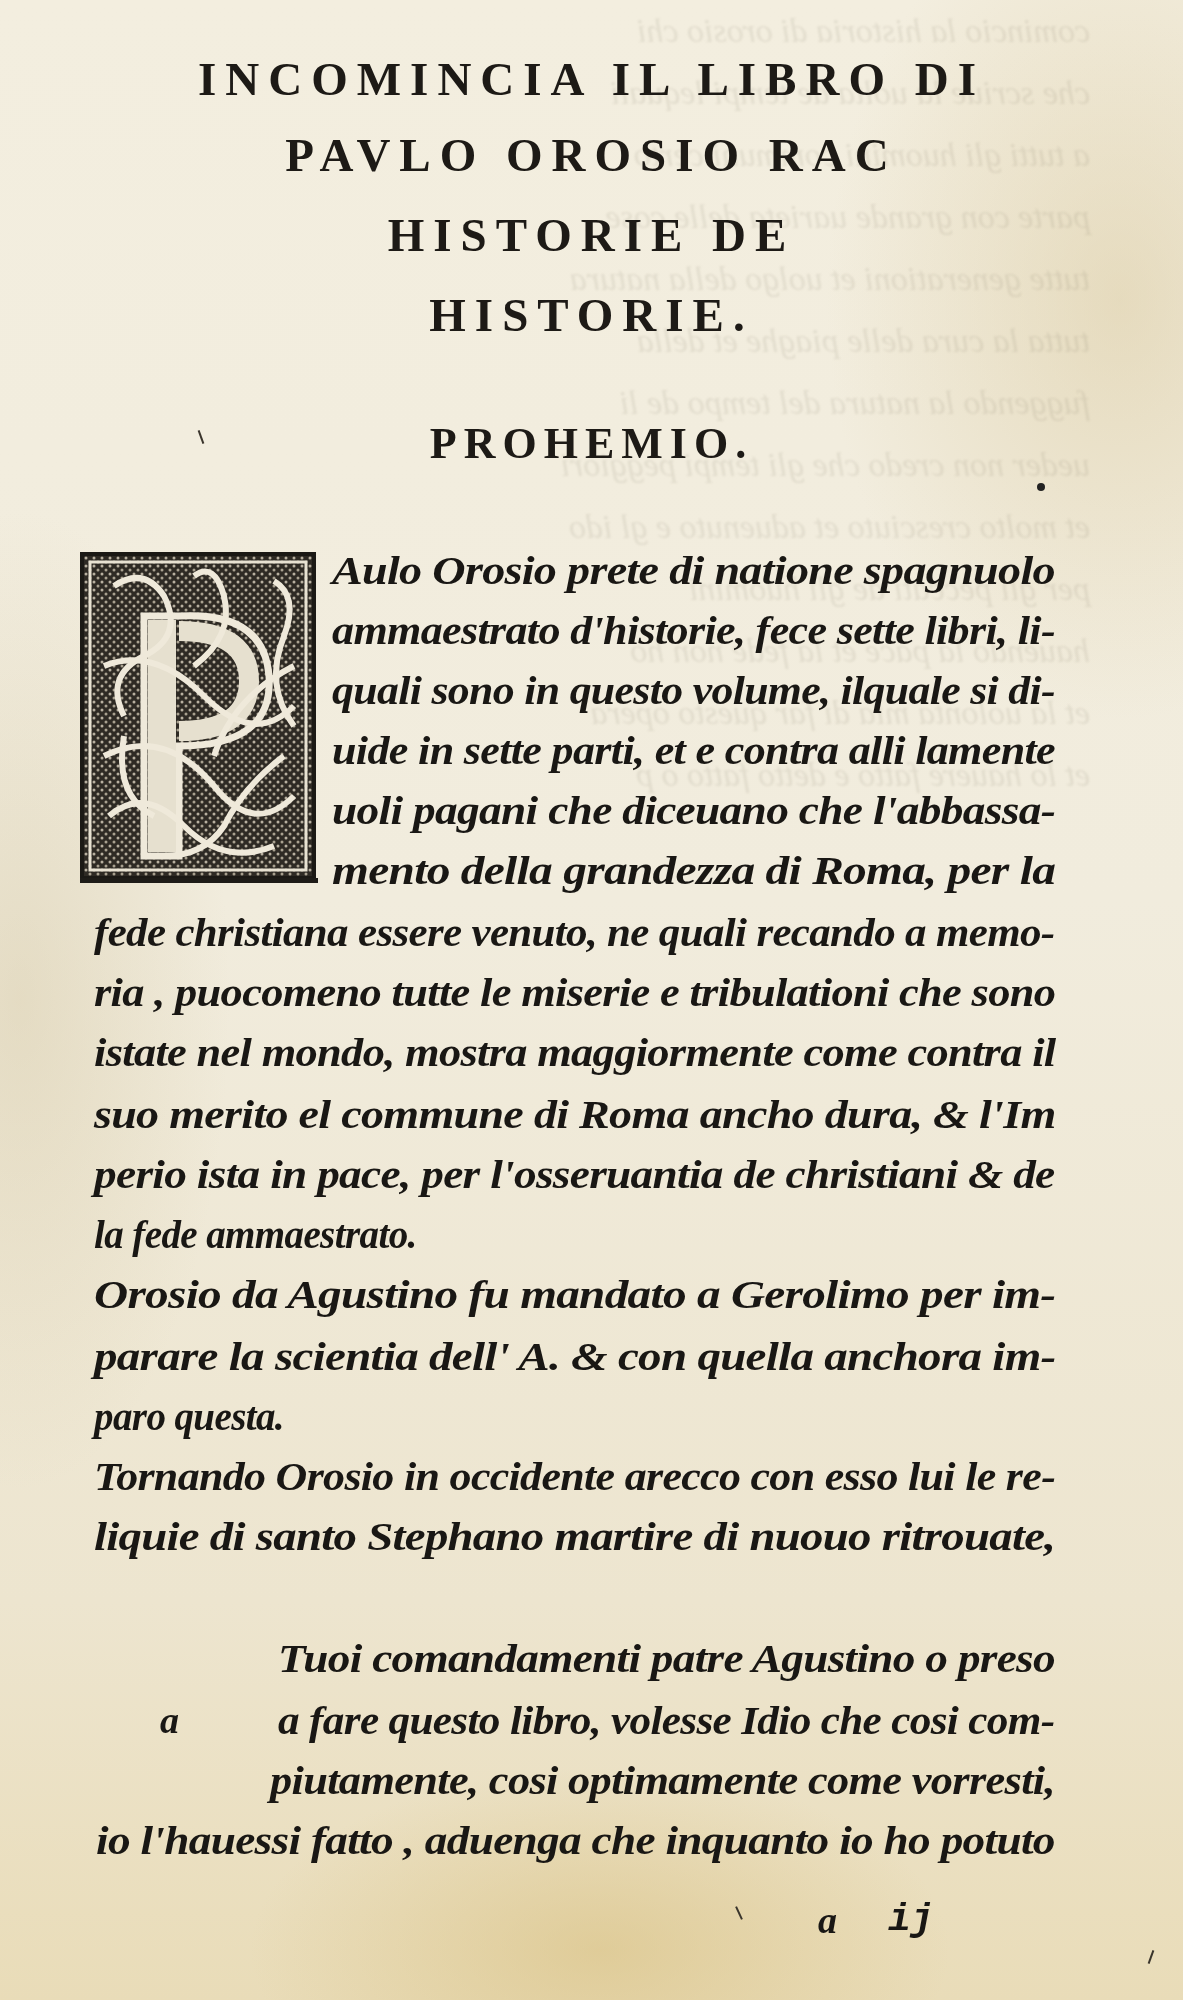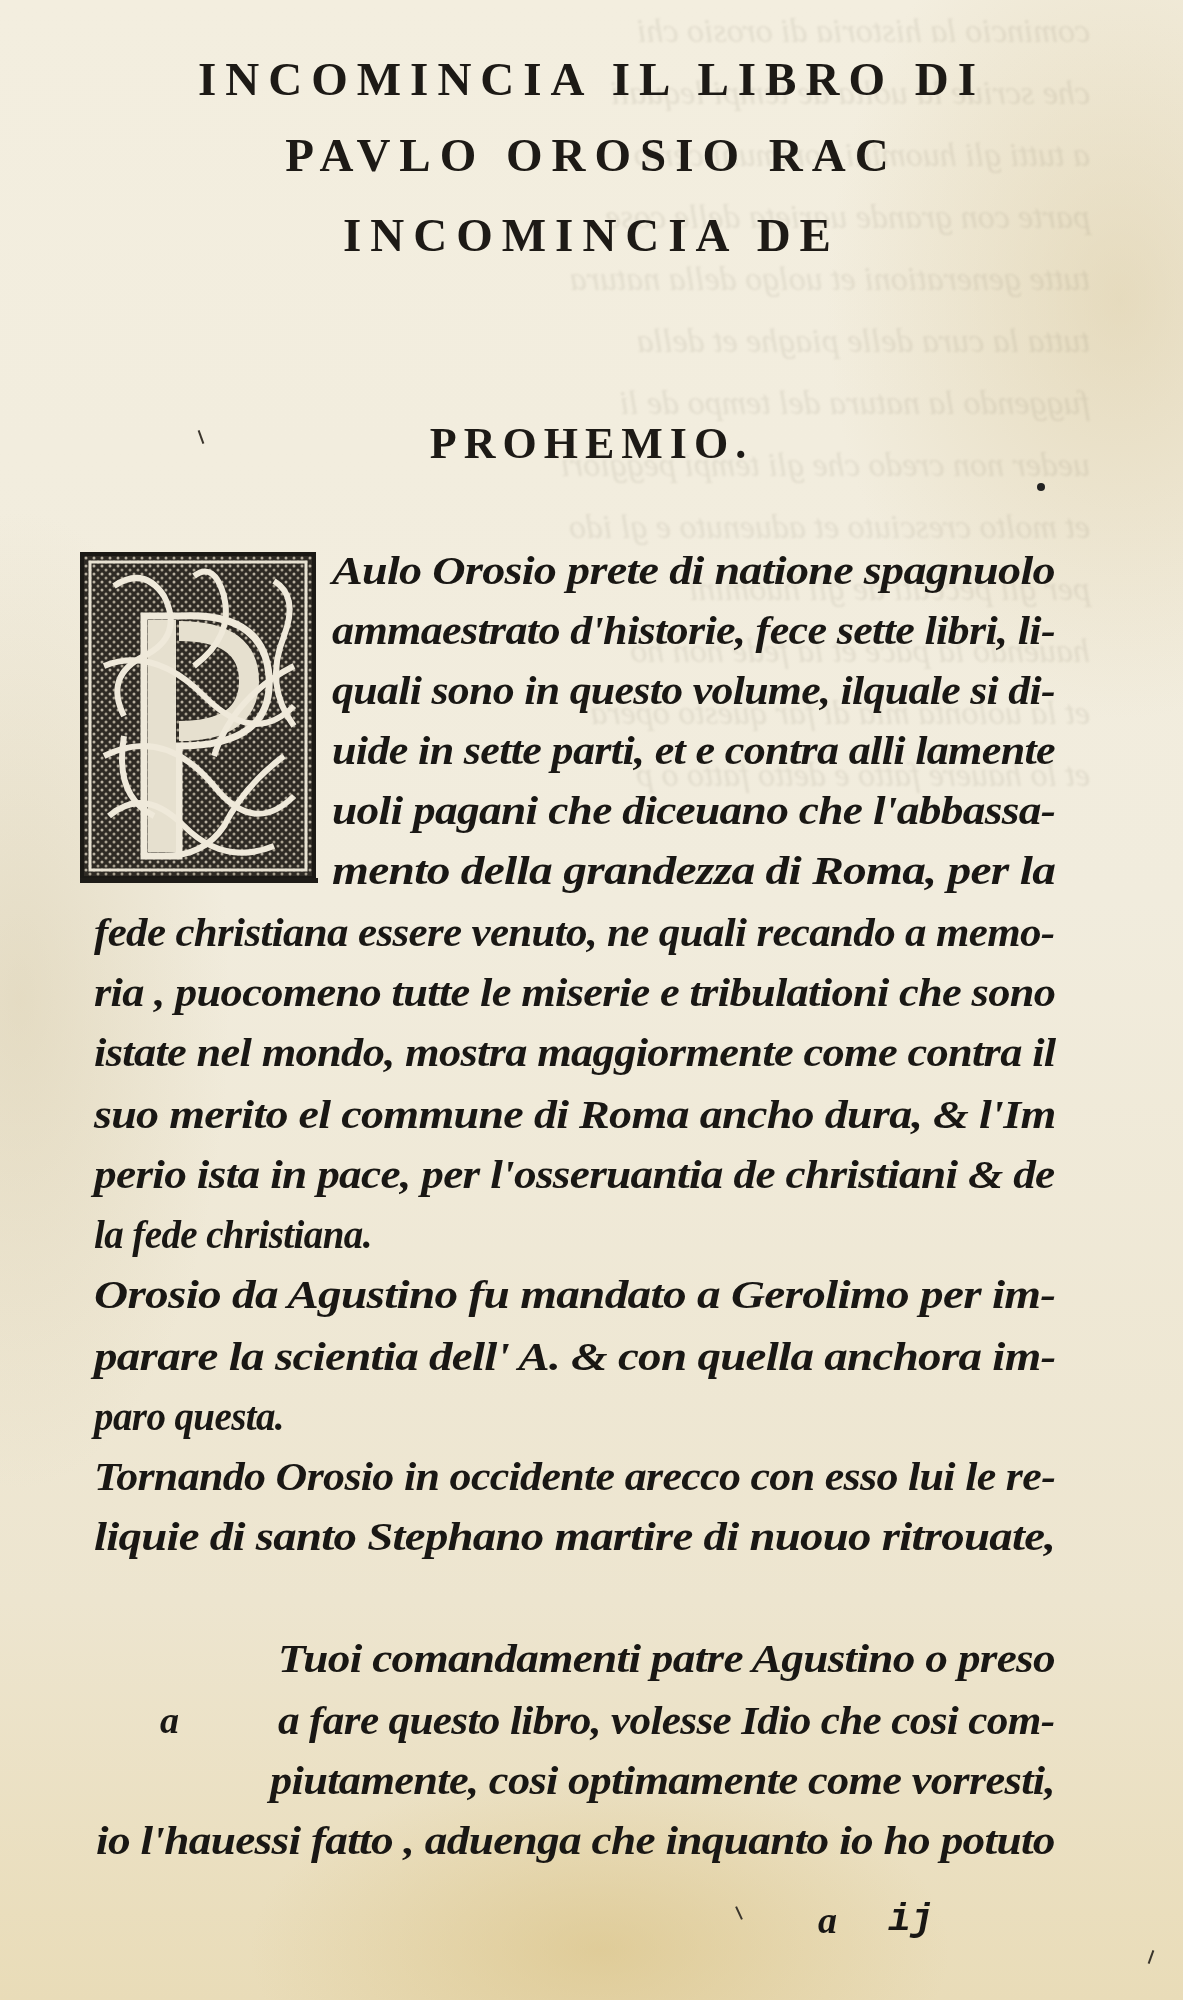--- a/index.html
+++ b/index.html
@@ -132,21 +132,22 @@
 fuggendo la natura del tempo de li
 ueder non credo che gli tempi peggiori
 et molto cresciuto et aduenuto e gl ido
 per gli peccati de gli huomini
 hauendo la pace et la fede non ho
 et la uolonta mia di far questo opera
 et lo hauere fatto e detto fatto o p</div>
 
   <div class="title-line" style="top:128px;">PAVLO OROSIO RAC</div>
   <div class="title-line" style="top:52px;">INCOMINCIA IL LIBRO DI</div>
-  <div class="title-line" style="top:208px;">INCOMINCIA DE</div>
+  <div class="title-line" style="top:208px;">HISTORIE DE</div>
+  <div class="title-line" style="top:288px;">HISTORIE.</div>
 
   <div class="section-head" style="top:418px;">PROHEMIO.</div>
 
   <div class="tick" style="left:200px;top:430px;transform:rotate(-20deg);"></div>
   <div class="speck" style="left:1037px;top:483px;"></div>
 
   <div class="initial">
     <svg viewBox="0 0 228 320" preserveAspectRatio="none">
       <defs>
         <pattern id="stipple" width="8" height="8" patternUnits="userSpaceOnUse">
@@ -182,21 +183,21 @@
   <div class="body-line" style="left: 332px; top: 668px; transform-origin: 0px 0px; transform: scaleX(1.123);">quali sono in questo volume, ilquale si di-</div>
   <div class="body-line" style="left: 332px; top: 728px; transform-origin: 0px 0px; transform: scaleX(1.131);">uide in sette parti, et e contra alli lamente</div>
   <div class="body-line" style="left: 332px; top: 788px; transform-origin: 0px 0px; transform: scaleX(1.164);">uoli pagani che diceuano che l'abbassa-</div>
   <div class="body-line" style="left: 332px; top: 848px; transform-origin: 0px 0px; transform: scaleX(1.217);">mento della grandezza di Roma, per la</div>
 
   <div class="body-line" style="left: 94px; top: 910px; transform-origin: 0px 0px; transform: scaleX(1.102);">fede christiana essere venuto, ne quali recando a memo-</div>
   <div class="body-line" style="left: 94px; top: 970px; transform-origin: 0px 0px; transform: scaleX(1.139);">ria , puocomeno tutte le miserie e tribulationi che sono</div>
   <div class="body-line" style="left: 94px; top: 1030px; transform-origin: 0px 0px; transform: scaleX(1.139);">istate nel mondo, mostra maggiormente come contra il</div>
   <div class="body-line" style="left: 94px; top: 1092px; transform-origin: 0px 0px; transform: scaleX(1.181);">suo merito el commune di Roma ancho dura, &amp; l'Im</div>
   <div class="body-line" style="left: 94px; top: 1152px; transform-origin: 0px 0px; transform: scaleX(1.162);">perio ista in pace, per l'osseruantia de christiani &amp; de</div>
-  <div class="body-line" style="left:94px;top:1212px;">la fede christiana.</div>
+  <div class="body-line" style="left:94px;top:1212px;">la fede ammaestrato.</div>
   <div class="body-line" style="left: 94px; top: 1272px; transform-origin: 0px 0px; transform: scaleX(1.212);">Orosio da Agustino fu mandato a Gerolimo per im-</div>
   <div class="body-line" style="left: 94px; top: 1334px; transform-origin: 0px 0px; transform: scaleX(1.206);">parare la scientia dell' A. &amp; con quella anchora im-</div>
   <div class="body-line" style="left:94px;top:1394px;font-style:italic;">paro questa.</div>
   <div class="body-line" style="left: 94px; top: 1454px; transform-origin: 0px 0px; transform: scaleX(1.127);">Tornando Orosio in occidente arecco con esso lui le re-</div>
   <div class="body-line" style="left: 94px; top: 1514px; transform-origin: 0px 0px; transform: scaleX(1.2);">liquie di santo Stephano martire di nuouo ritrouate,</div>
 
   <div class="body-line" style="left: 278px; top: 1636px; transform-origin: 0px 0px; transform: scaleX(1.16);">Tuoi comandamenti patre Agustino o preso</div>
   <div class="marginal" style="left:160px;top:1698px;">a</div>
   <div class="body-line" style="left: 278px; top: 1698px; transform-origin: 0px 0px; transform: scaleX(1.108);">a fare questo libro, volesse Idio che cosi com-</div>
   <div class="body-line" style="left: 270px; top: 1758px; transform-origin: 0px 0px; transform: scaleX(1.139);">piutamente, cosi optimamente come vorresti,</div>

